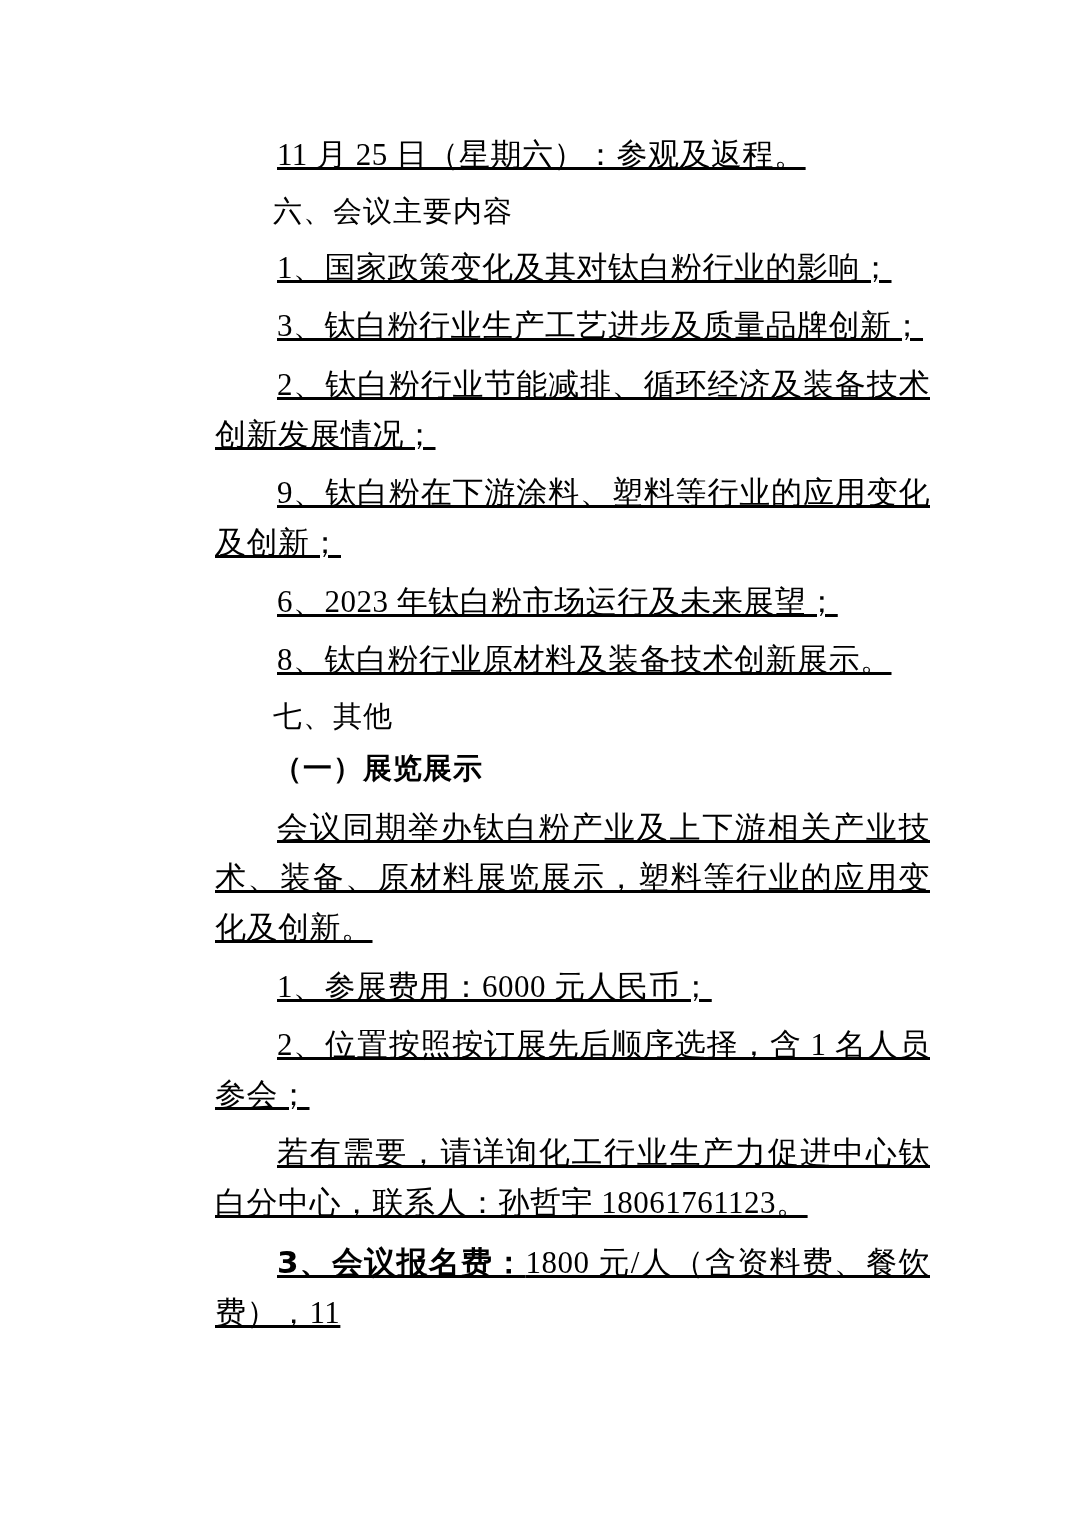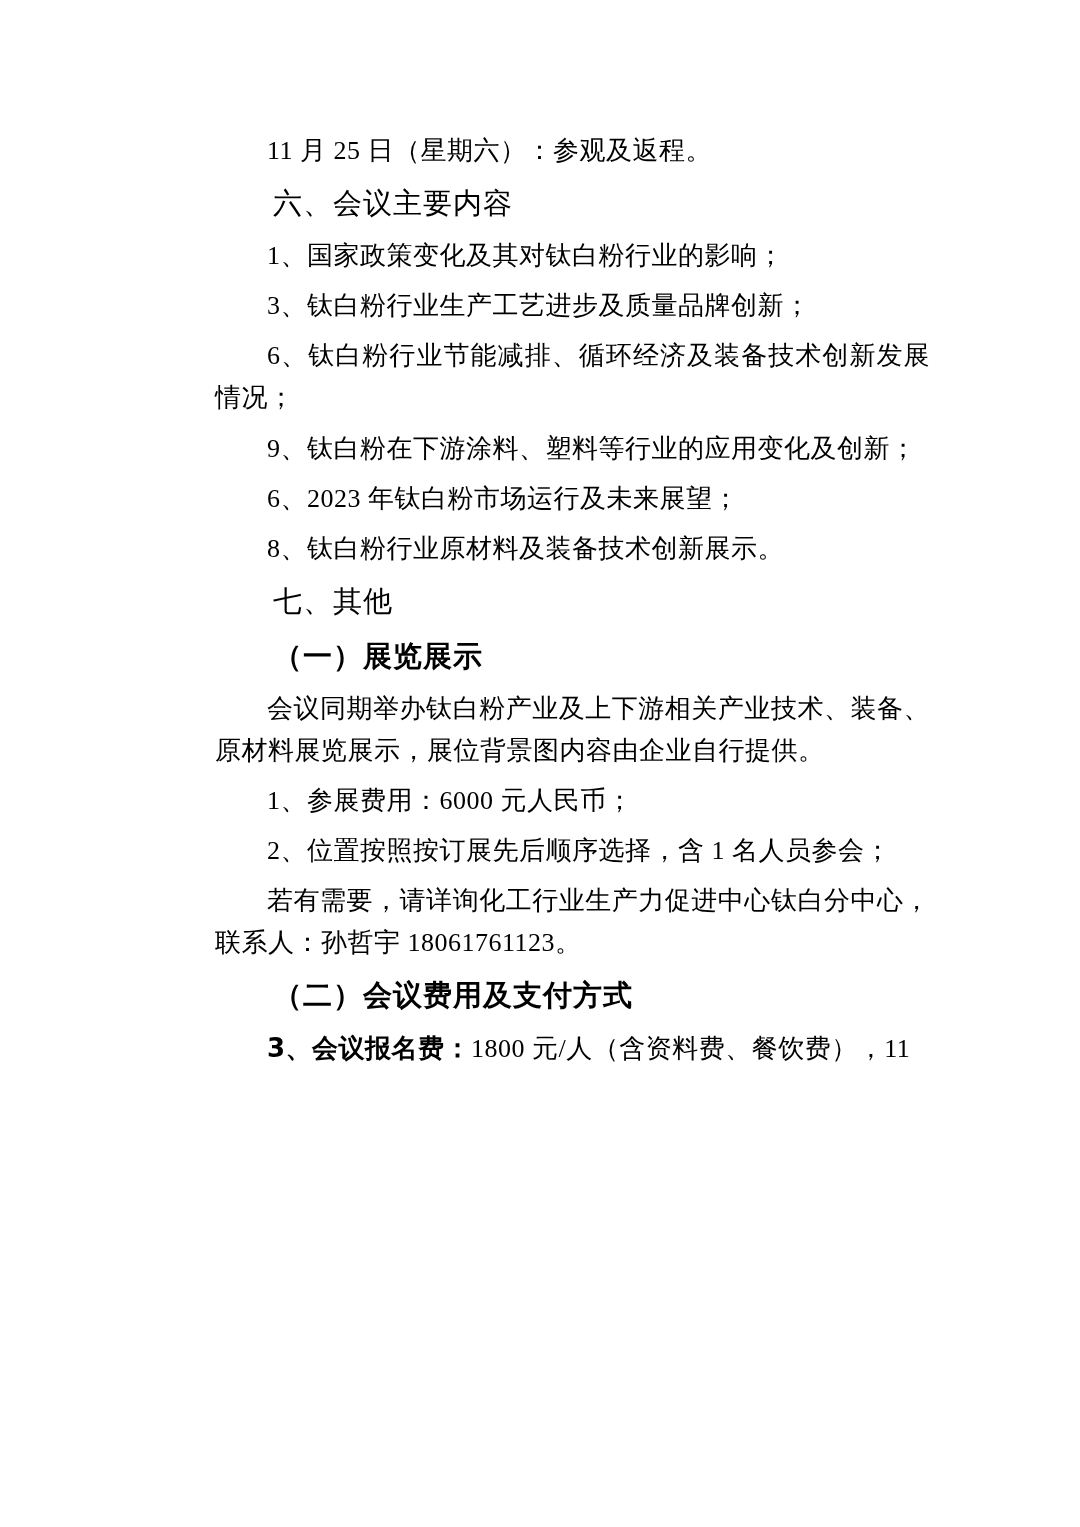--- a/index.html
+++ b/index.html
@@ -23,63 +23,63 @@
   .heading {
     font-family: "DejaVu Sans", "Liberation Sans", sans-serif;
     font-weight: normal;
     font-size: 29px;
     line-height: 1.62;
     margin: 4px 0 8px 0;
     text-indent: 2em;
     letter-spacing: 1px;
   }
   .subheading {
-    font-family: Liberation Sans, sans-serif;
+    font-family: Liberation Mono, monospace;
     font-weight: bold;
     font-size: 29px;
     line-height: 1.62;
     margin: 4px 0 8px 0;
     text-indent: 2em;
     letter-spacing: 1px;
   }
   .mixed-bold-lead {
     font-family: "DejaVu Sans", "Liberation Sans", sans-serif;
     font-weight: bold;
   }
   .body-block {
-    font-size: 26px;
+    font-size: 31px;
     line-height: 1.62;
     margin: 0 0 8px 0;
     text-indent: 2em;
     text-align: justify;
     letter-spacing: 0.5px;
+    text-decoration: underline;
   }
 </style>
 </head>
 <body>
 
 <div class="page">
 
   <p class="body-block">11 月 25 日（星期六）：参观及返程。</p>
 
   <p class="heading">六、会议主要内容</p>
 
   <p class="body-block">1、国家政策变化及其对钛白粉行业的影响；</p>
   <p class="body-block">3、钛白粉行业生产工艺进步及质量品牌创新；</p>
-  <p class="body-block">6、钛白粉行业节能减排、循环经济及装备技术创新发展情况；</p>
+  <p class="body-block">2、钛白粉行业节能减排、循环经济及装备技术创新发展情况；</p>
   <p class="body-block">9、钛白粉在下游涂料、塑料等行业的应用变化及创新；</p>
   <p class="body-block">6、2023 年钛白粉市场运行及未来展望；</p>
   <p class="body-block">8、钛白粉行业原材料及装备技术创新展示。</p>
 
   <p class="heading">七、其他</p>
 
   <p class="subheading">（一）展览展示</p>
 
-  <p class="body-block">会议同期举办钛白粉产业及上下游相关产业技术、装备、原材料展览展示，展位背景图内容由企业自行提供。</p>
+  <p class="body-block">会议同期举办钛白粉产业及上下游相关产业技术、装备、原材料展览展示，塑料等行业的应用变化及创新。</p>
   <p class="body-block">1、参展费用：6000 元人民币；</p>
   <p class="body-block">2、位置按照按订展先后顺序选择，含 1 名人员参会；</p>
   <p class="body-block">若有需要，请详询化工行业生产力促进中心钛白分中心，联系人：孙哲宇 18061761123。</p>
 
-  <p class="subheading">（二）会议费用及支付方式</p>
 
   <p class="body-block"><span class="mixed-bold-lead">3、会议报名费：</span><span>1800 元/人（含资料费、餐饮费），11</span></p>
 
 </div>
 
 </body></html>

